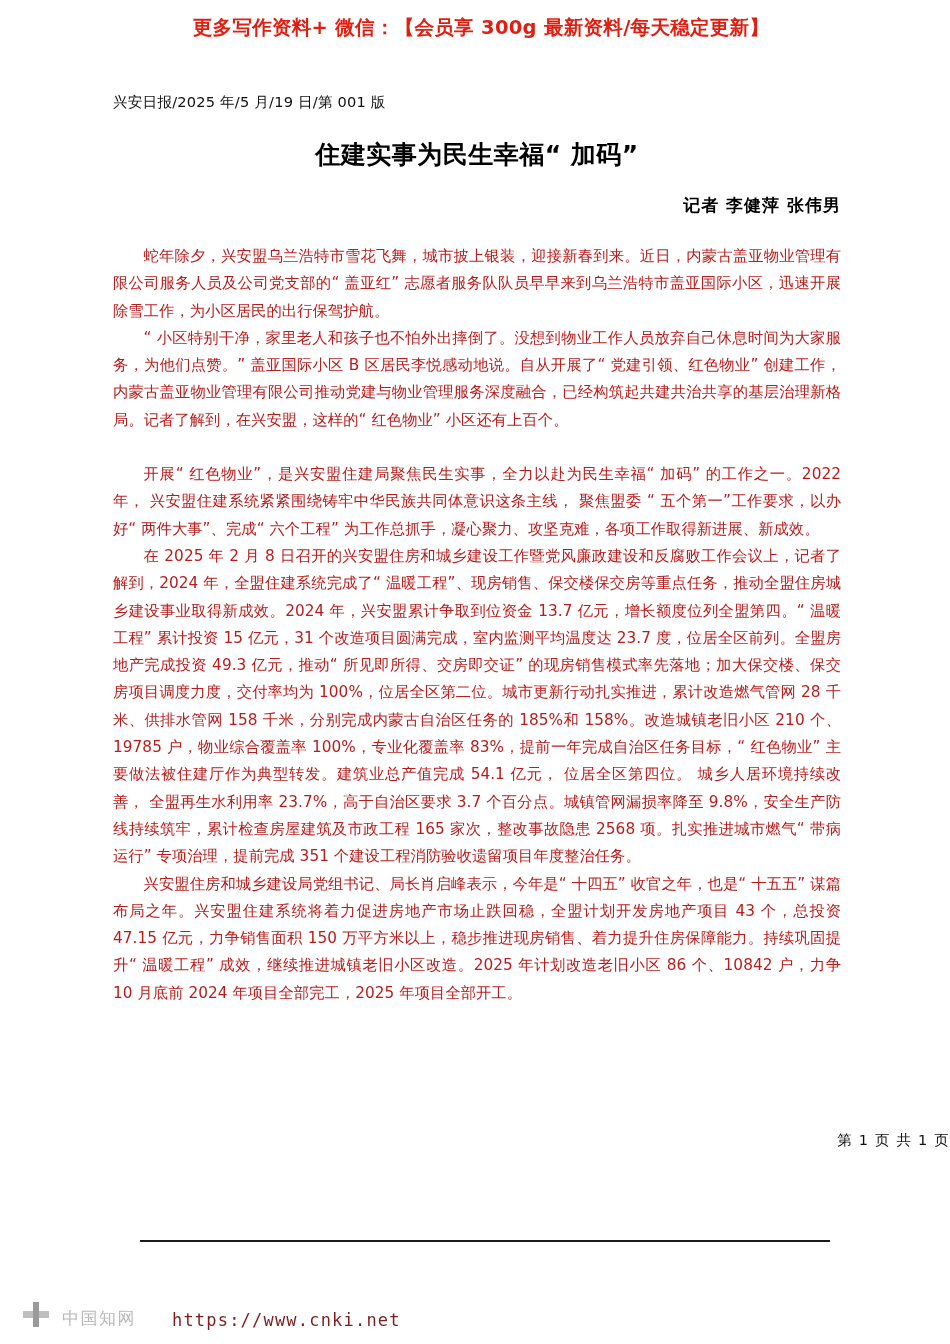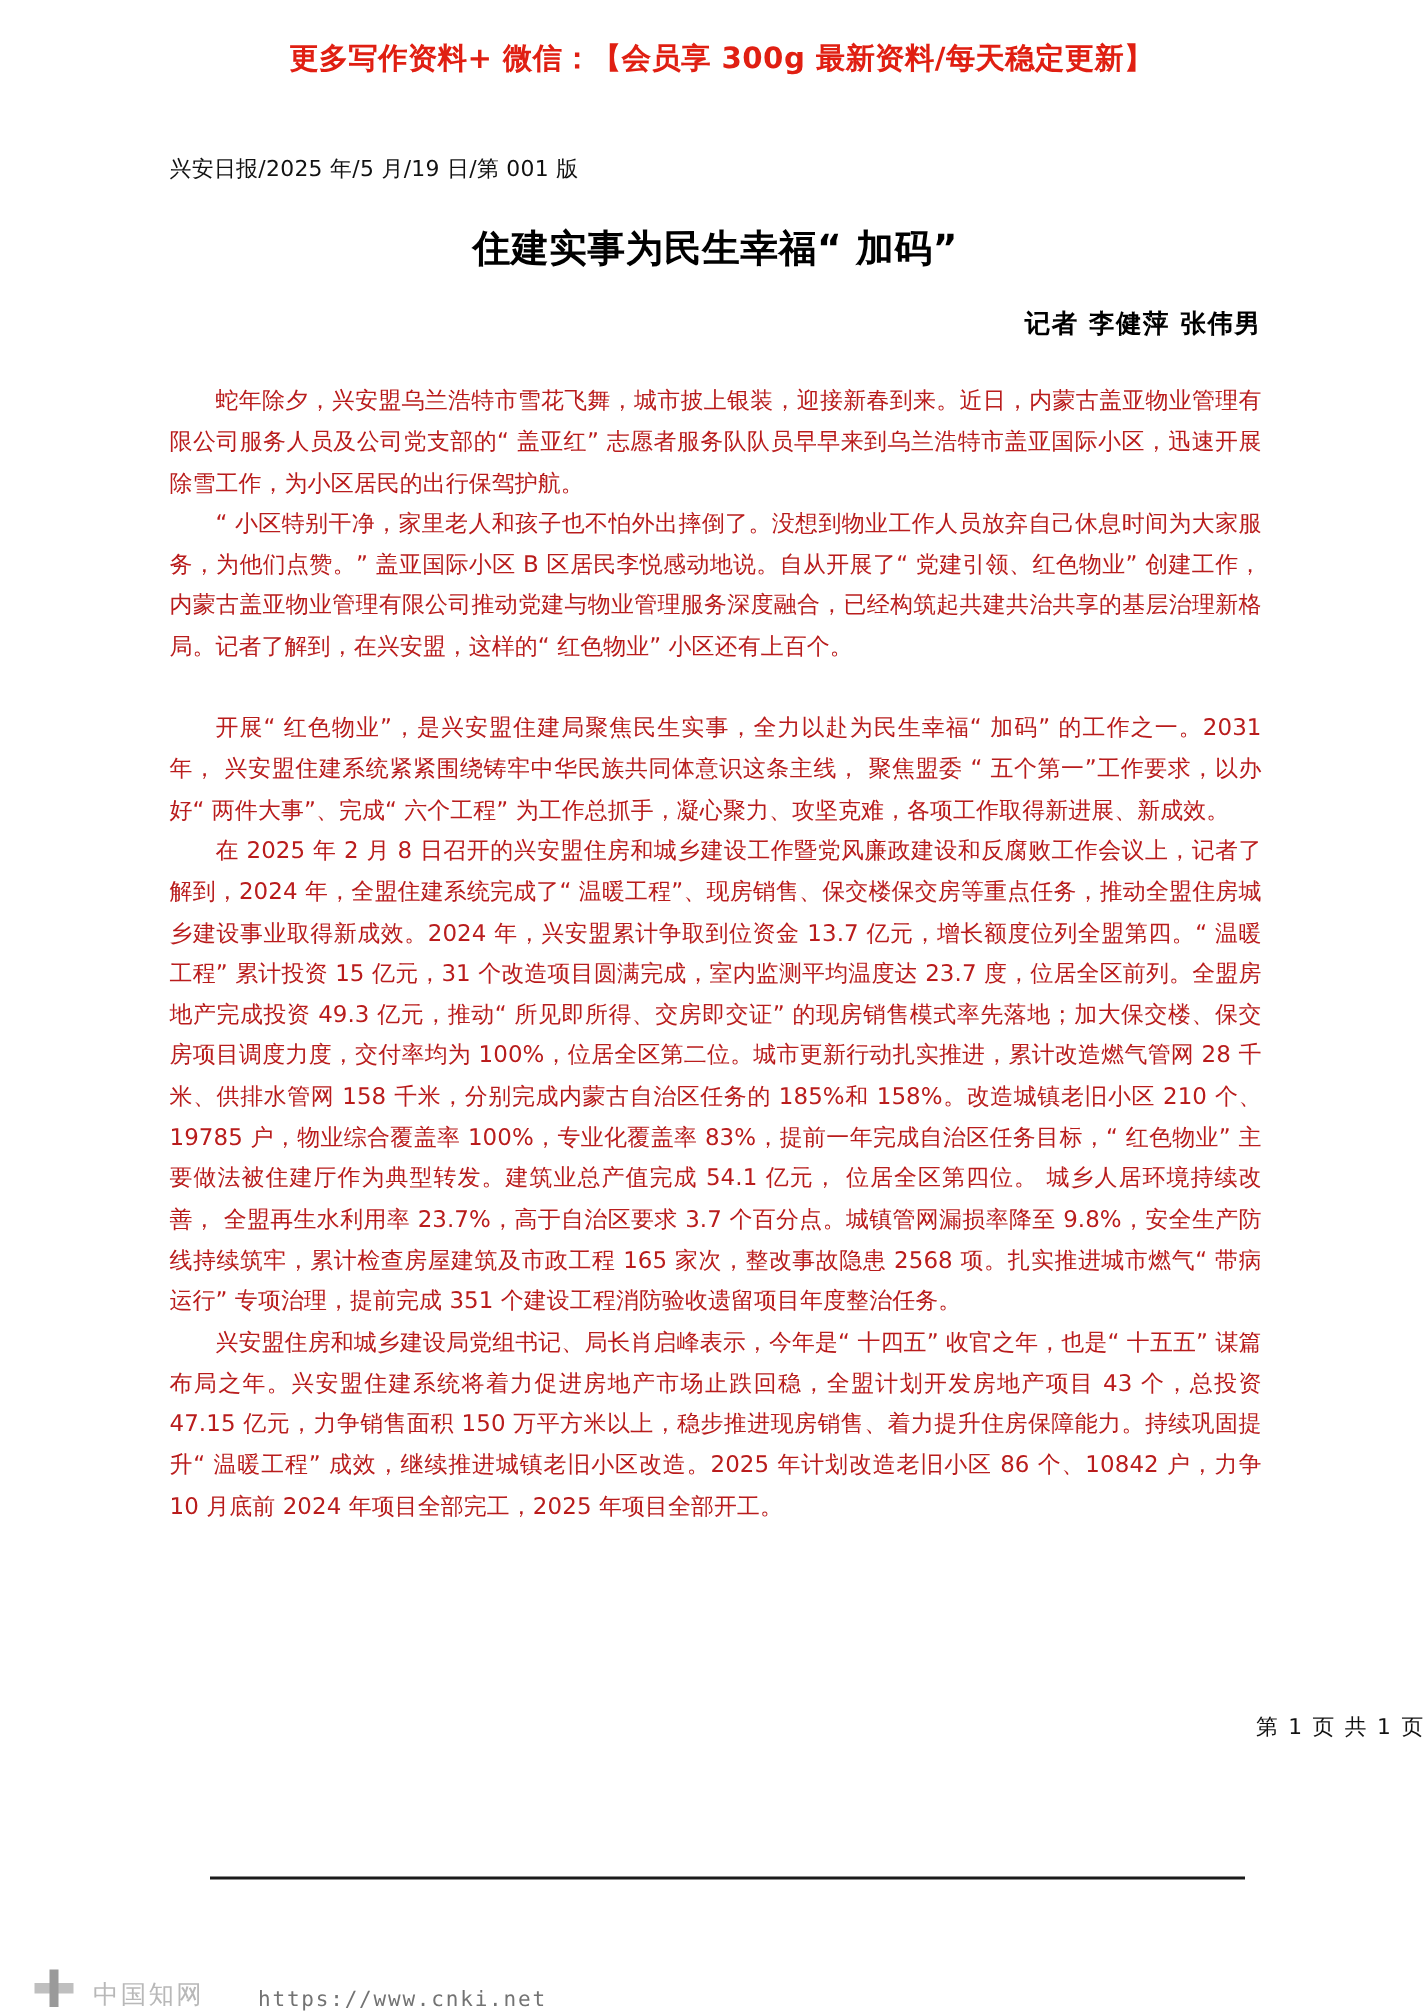--- a/index.html
+++ b/index.html
@@ -14,21 +14,20 @@
     font-family: "DejaVu Sans", "Liberation Sans", sans-serif;
     color: #000000;
     overflow: hidden;
   }
 
   .page {
     position: relative;
     width: 950px;
     height: 1235px;
     box-sizing: border-box;
-    margin-top: 11px;
   }
 
   
   .promo-banner {
     position: absolute;
     top: 14px;
     left: 0;
     width: 950px;
     text-align: center;
     padding-left: 6px;
@@ -155,22 +154,22 @@
     background: #9a9a9a;
   }
   .cnki-name {
     font-size: 17px;
     color: #b8b8b8;
     letter-spacing: 1.5px;
     font-family: "DejaVu Serif", "Liberation Serif", serif;
   }
   .cnki-url {
     margin-left: 36px;
-    font-size: 14px;
-    color: #737373;
+    font-size: 17px;
+    color: #7f1d1d;
     letter-spacing: 1.2px;
     font-family: "DejaVu Sans Mono", "Liberation Mono", monospace;
   }
 </style>
 </head>
 <body>
 
 <div class="page">
 
   <div class="promo-banner">
@@ -182,21 +181,21 @@
     <div class="source-line">兴安日报/2025 年/5 月/19 日/第 001 版</div>
 
     <div class="doc-title">住建实事为民生幸福“ 加码”</div>
 
     <div class="byline">记者  李健萍  张伟男</div>
 
     <div class="body-block">
       <p class="para">蛇年除夕，兴安盟乌兰浩特市雪花飞舞，城市披上银装，迎接新春到来。近日，内蒙古盖亚物业管理有限公司服务人员及公司党支部的“ 盖亚红” 志愿者服务队队员早早来到乌兰浩特市盖亚国际小区，迅速开展除雪工作，为小区居民的出行保驾护航。</p>
       <p class="para">“ 小区特别干净，家里老人和孩子也不怕外出摔倒了。没想到物业工作人员放弃自己休息时间为大家服务，为他们点赞。” 盖亚国际小区 B 区居民李悦感动地说。自从开展了“ 党建引领、红色物业” 创建工作，内蒙古盖亚物业管理有限公司推动党建与物业管理服务深度融合，已经构筑起共建共治共享的基层治理新格局。记者了解到，在兴安盟，这样的“ 红色物业” 小区还有上百个。</p>
       <div class="para-gap"></div>
-      <p class="para">开展“ 红色物业”，是兴安盟住建局聚焦民生实事，全力以赴为民生幸福“ 加码” 的工作之一。2031 年， 兴安盟住建系统紧紧围绕铸牢中华民族共同体意识这条主线， 聚焦盟委 “ 五个第一”工作要求，以办好“ 两件大事”、完成“ 六个工程” 为工作总抓手，凝心聚力、攻坚克难，各项工作取得新进展、新成效。</p>
+      <p class="para">开展“ 红色物业”，是兴安盟住建局聚焦民生实事，全力以赴为民生幸福“ 加码” 的工作之一。2022 年， 兴安盟住建系统紧紧围绕铸牢中华民族共同体意识这条主线， 聚焦盟委 “ 五个第一”工作要求，以办好“ 两件大事”、完成“ 六个工程” 为工作总抓手，凝心聚力、攻坚克难，各项工作取得新进展、新成效。</p>
       <p class="para">在 2025 年 2 月 8 日召开的兴安盟住房和城乡建设工作暨党风廉政建设和反腐败工作会议上，记者了解到，2024 年，全盟住建系统完成了“ 温暖工程”、现房销售、保交楼保交房等重点任务，推动全盟住房城乡建设事业取得新成效。2024 年，兴安盟累计争取到位资金 13.7 亿元，增长额度位列全盟第四。“ 温暖工程” 累计投资 15 亿元，31 个改造项目圆满完成，室内监测平均温度达 23.7 度，位居全区前列。全盟房地产完成投资 49.3 亿元，推动“ 所见即所得、交房即交证” 的现房销售模式率先落地；加大保交楼、保交房项目调度力度，交付率均为 100%，位居全区第二位。城市更新行动扎实推进，累计改造燃气管网 28 千米、供排水管网 158 千米，分别完成内蒙古自治区任务的 185%和 158%。改造城镇老旧小区 210 个、19785 户，物业综合覆盖率 100%，专业化覆盖率 83%，提前一年完成自治区任务目标，“ 红色物业” 主要做法被住建厅作为典型转发。建筑业总产值完成 54.1 亿元， 位居全区第四位。 城乡人居环境持续改善， 全盟再生水利用率 23.7%，高于自治区要求 3.7 个百分点。城镇管网漏损率降至 9.8%，安全生产防线持续筑牢，累计检查房屋建筑及市政工程 165 家次，整改事故隐患 2568 项。扎实推进城市燃气“ 带病运行” 专项治理，提前完成 351 个建设工程消防验收遗留项目年度整治任务。</p>
       <p class="para">兴安盟住房和城乡建设局党组书记、局长肖启峰表示，今年是“ 十四五” 收官之年，也是“ 十五五” 谋篇布局之年。兴安盟住建系统将着力促进房地产市场止跌回稳，全盟计划开发房地产项目 43 个，总投资 47.15 亿元，力争销售面积 150 万平方米以上，稳步推进现房销售、着力提升住房保障能力。持续巩固提升“ 温暖工程” 成效，继续推进城镇老旧小区改造。2025 年计划改造老旧小区 86 个、10842 户，力争 10 月底前 2024 年项目全部完工，2025 年项目全部开工。</p>
     </div>
 
   </div>
 
   <div class="page-number">第 1 页 共 1 页</div>
 
   <div class="bottom-rule"></div>
 

